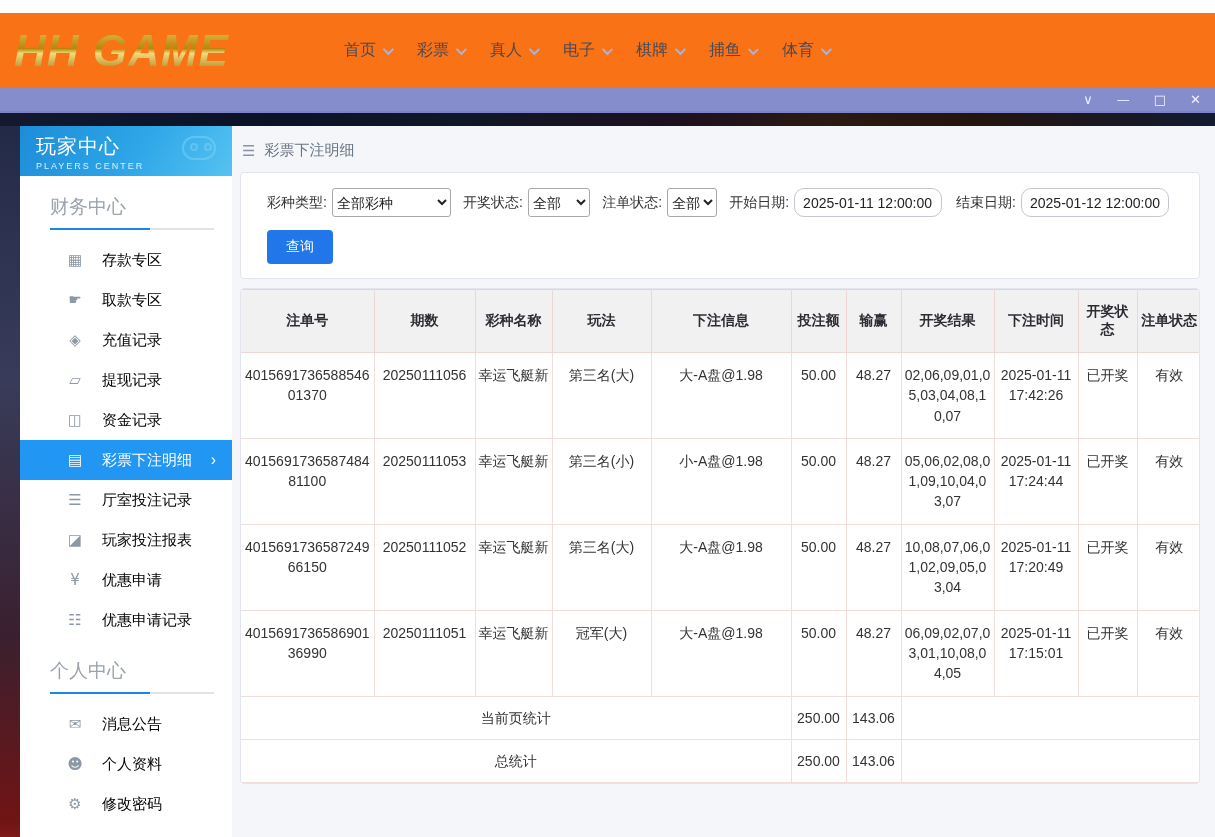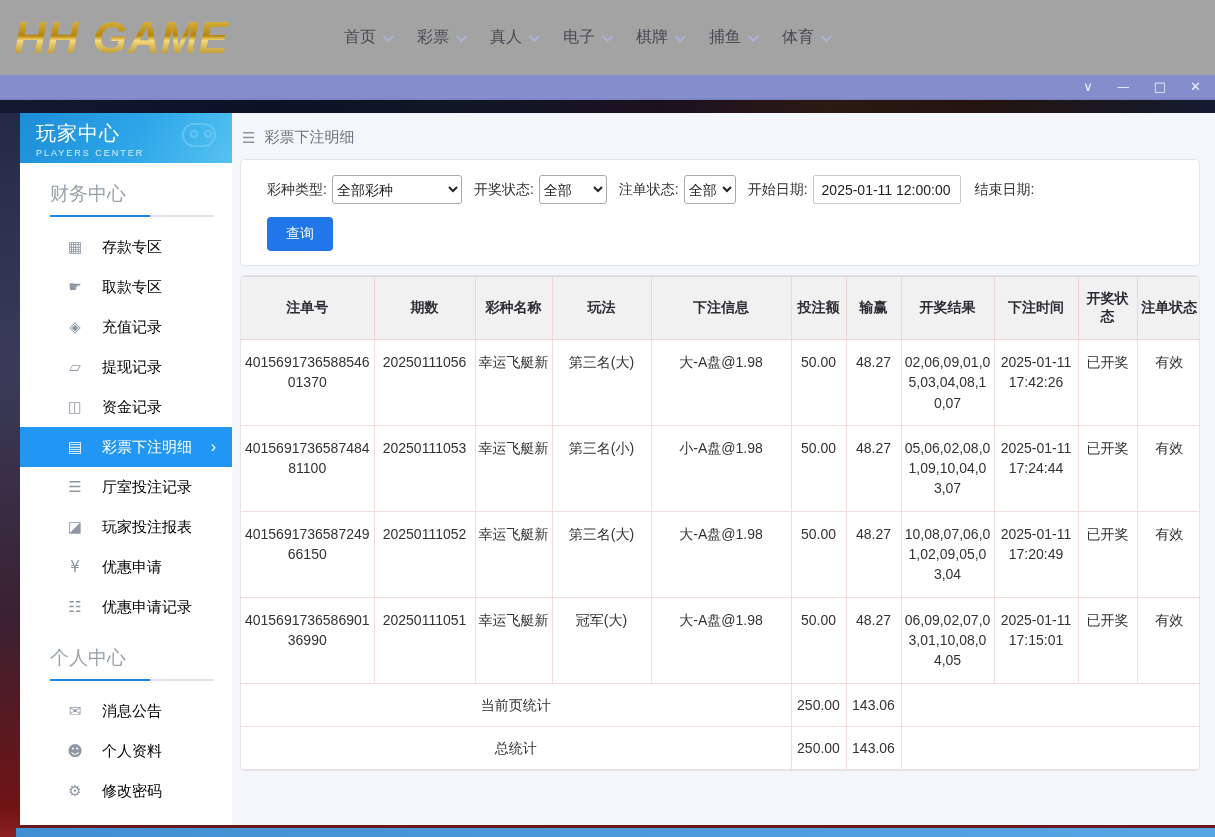--- a/index.html
+++ b/index.html
@@ -1,20 +1,20 @@
 <!DOCTYPE html>
 <html><head>
 <meta charset="utf-8">
 <style>
   * { margin:0; padding:0; box-sizing:border-box; }
   html,body { width:1215px; height:837px; overflow:hidden;
     font-family:"Liberation Sans","DejaVu Sans",sans-serif; background:#fff; }
 
   
-  .top-header { height:75px; background:#a3a3a3; display:flex; align-items:center; position:relative; }
+  .top-header { height:75px; background:#f97316; display:flex; align-items:center; position:relative;margin-top:13px; }
   .logo { margin-left:14px; width:300px; font-style:italic; font-weight:800; font-size:44px;
     letter-spacing:1px; background:linear-gradient(180deg,#e8c85a 0%,#b8860b 45%,#f5d97a 55%,#9a7108 100%);
     -webkit-background-clip:text; background-clip:text; color:transparent; white-space:nowrap; }
   .top-nav { display:flex; align-items:center; gap:26px; margin-left:30px; }
   .nav-item { display:flex; align-items:center; gap:7px; font-size:16px; color:#4a4a55; cursor:pointer; }
   .chev { width:8px; height:8px; border-right:2px solid #aab3d8; border-bottom:2px solid #aab3d8;
     transform:rotate(45deg) translateY(-2px); display:inline-block; }
 
   
   .titlebar { height:25px; background:#868dcd; border-bottom:2px solid #7d84c6;
@@ -59,21 +59,21 @@
   .crumb-icon { color:#8a94a4; font-size:15px; font-family:"DejaVu Sans",sans-serif; cursor:pointer; }
   .crumb-title { font-size:15px; color:#6a7482; }
 
   .card { background:#fff; border:1px solid #e2e5ec; border-radius:4px; }
   .filter-card { padding:15px 16px 14px 26px; }
   .filter-row { display:flex; align-items:center; flex-wrap:nowrap; }
   .f-label { font-size:14px; color:#333; margin-right:5px; white-space:nowrap; }
   .filter-row select { height:29px; border:1px solid #a9a9a9; border-radius:3px; background:#fff;
     font-size:14px; color:#222; margin-right:12px; font-family:inherit; }
   .sel-type { width:130px; } .sel-draw { width:68px; } .sel-order { width:52px; }
-  .filter-row input[type=text] { height:29px; width:148px; border:1px solid #c4c8ce; border-radius:2px;
+  .filter-row input[type=text] { height:29px; width:148px; border:1px solid #c4c8ce; border-radius:10px;
     font-size:14px; color:#222; padding:0 8px; margin-right:14px; font-family:inherit; }
   .search-btn { margin-top:13px; background:#2176ea; color:#fff; border:none; border-radius:4px;
     font-size:14px; padding:8px 19px; cursor:pointer; font-family:inherit; }
 
   .table-card { margin-top:9px; overflow:hidden; }
   table { width:100%; border-collapse:collapse; table-layout:fixed; font-size:14px; color:#333; }
   th { background:#f1f1f2; font-weight:bold; color:#2c2c34; padding:13px 2px; border:1px solid #efd6d6;
     border-top:1px solid #d8d8dc; }
   td { border:1px solid #f3dcdc; text-align:center; vertical-align:top; padding:12px 3px;
     word-break:break-all; line-height:1.45; }
@@ -226,20 +226,21 @@
         <select class="sel-draw">
           <option>全部</option>
         </select>
         <span class="f-label">注单状态:</span>
         <select class="sel-order">
           <option>全部</option>
         </select>
         <span class="f-label">开始日期:</span>
         <input type="text" value="2025-01-11 12:00:00" style="">
         <span class="f-label">结束日期:</span>
+        <input type="text" value="2025-01-12 12:00:00" style="">
       </div>
       <button class="search-btn">查询</button>
     </div>
 
     <div class="card table-card">
       <table>
         <colgroup id="tbl-cols">
             <col style="width: 133px;">
             <col style="width: 101px;">
             <col style="width: 77px;">

